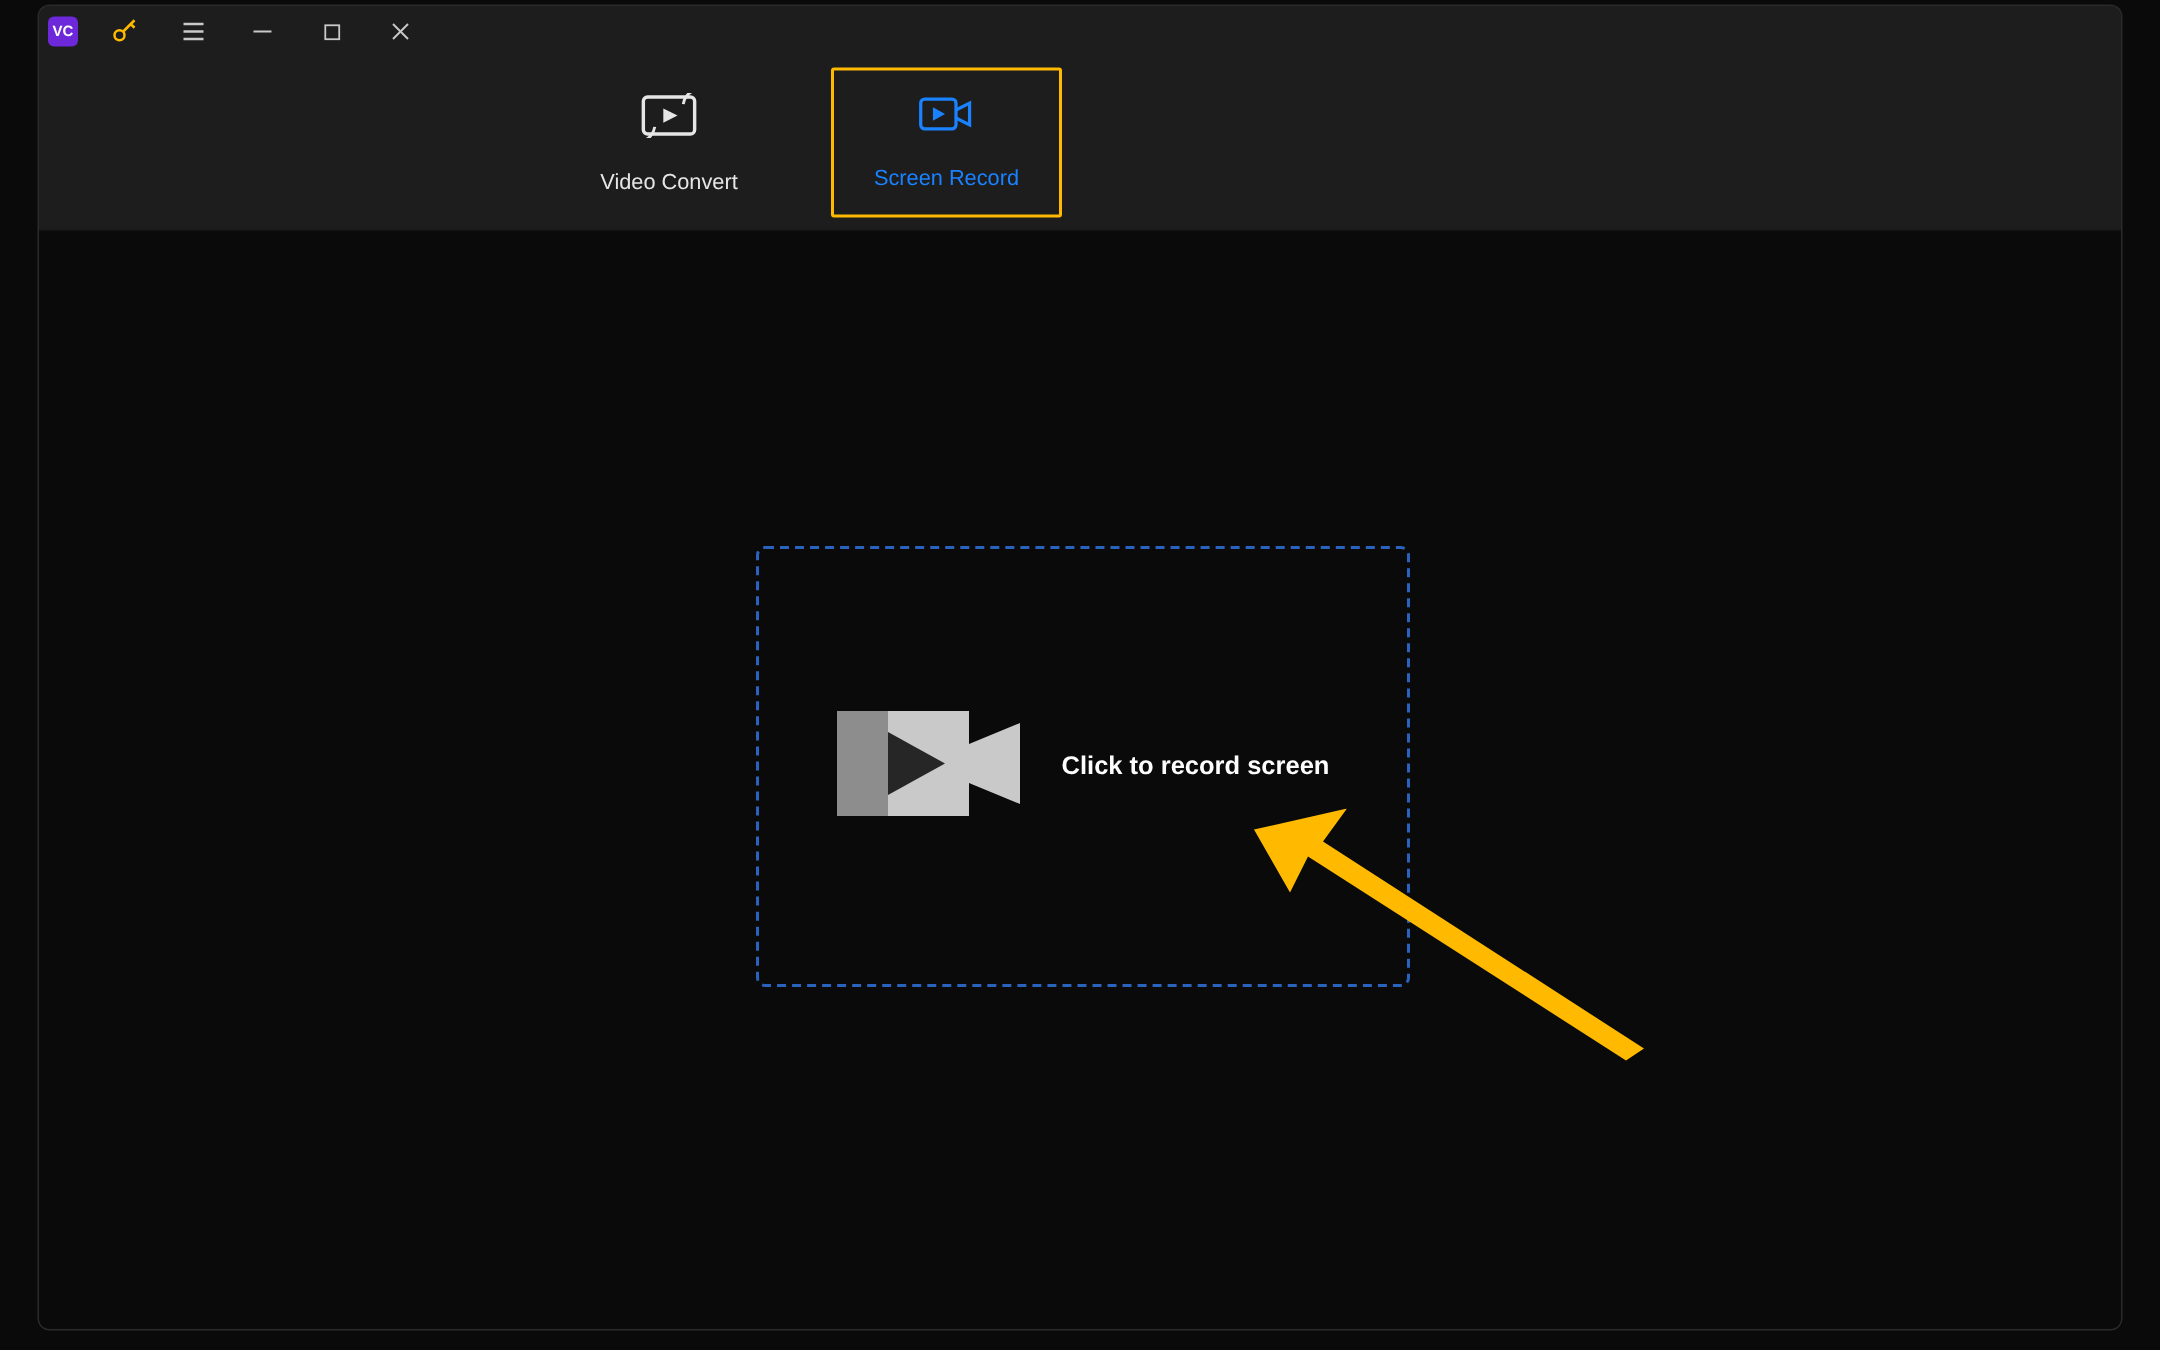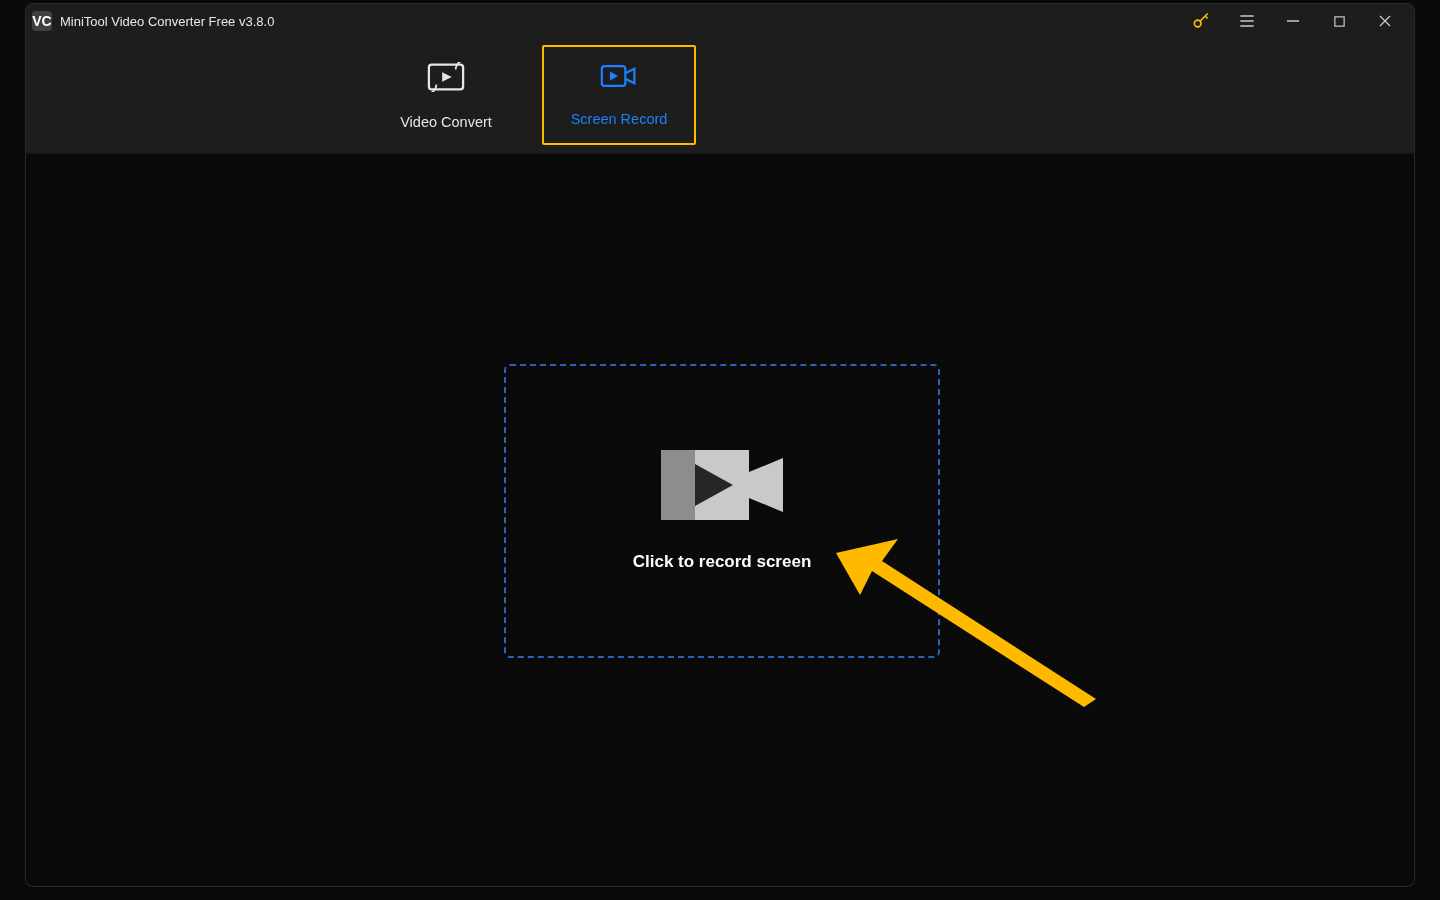--- a/index.html
+++ b/index.html
@@ -24,28 +24,28 @@
   
   .titlebar {
     height: 34px;
     display: flex;
     align-items: center;
     padding: 0 6px;
     background: #1d1d1d;
   }
   .titlebar .logo {
     width: 20px; height: 20px;
-    background: #404040;
+    background: #6d28d9;
     border-radius: 4px;
     display: flex;
     align-items: center;
     justify-content: center;
     color: #fff;
     font-weight: 700;
-    font-size: 14px;
+    font-size: 10px;
     margin-right: 8px;
   }
   .titlebar .title {
     color: #e8e8e8;
     font-size: 13px;
     flex: 1;
   }
   .titlebar .ctrl {
     width: 46px; height: 34px;
     display: flex; align-items: center; justify-content: center;
@@ -67,21 +67,21 @@
     flex-direction: column;
     align-items: center;
     justify-content: center;
     gap: 22px;
     color: #e6e6e6;
     font-size: 14px;
     cursor: pointer;
   }
   .tab.active {
     width: 154px;
-    margin: 7px 6px;
+    margin: 7px 18px;
     height: 100px;
     border: 2px solid #ffba00;
     border-radius: 2px;
     color: #1a82ff;
   }
   .tab.active svg { color: #1a82ff; }
   .tab svg { color: #e6e6e6; }
   .tab-label { font-size: 14.5px; }
   
   .main {
@@ -92,21 +92,20 @@
   }
   .dropzone {
     position: absolute;
     left: 478px;
     top: 210px;
     width: 436px;
     height: 294px;
     border: 2px dashed #2a63be;
     border-radius: 6px;
     display: flex;
-    flex-direction: column;
     align-items: center;
     justify-content: center;
     gap: 28px;
     cursor: pointer;
   }
   .dropzone .drop-label {
     color: #fdfdfd;
     font-weight: 700;
     font-size: 17px;
   }
@@ -118,21 +117,20 @@
     pointer-events: none;
   }
 </style>
 </head>
 <body>
 
 <div class="window">
 
   <div class="titlebar">
     <div class="logo">VC</div>
-    <div class="title">MiniTool Video Converter Free v3.8.0</div>
 
     <div class="ctrl">
       <svg width="20" height="20" viewBox="0 0 24 24" fill="none" stroke="#ffba00" stroke-width="2">
         <circle cx="8" cy="15" r="4"></circle>
         <path d="M11 12 L20 3 M17 6 L20 9"></path>
       </svg>
     </div>
     <div class="ctrl">
       <svg width="20" height="20" viewBox="0 0 24 24" stroke="#c9c9c9" stroke-width="2">
         <line x1="4" y1="6" x2="20" y2="6"></line>

